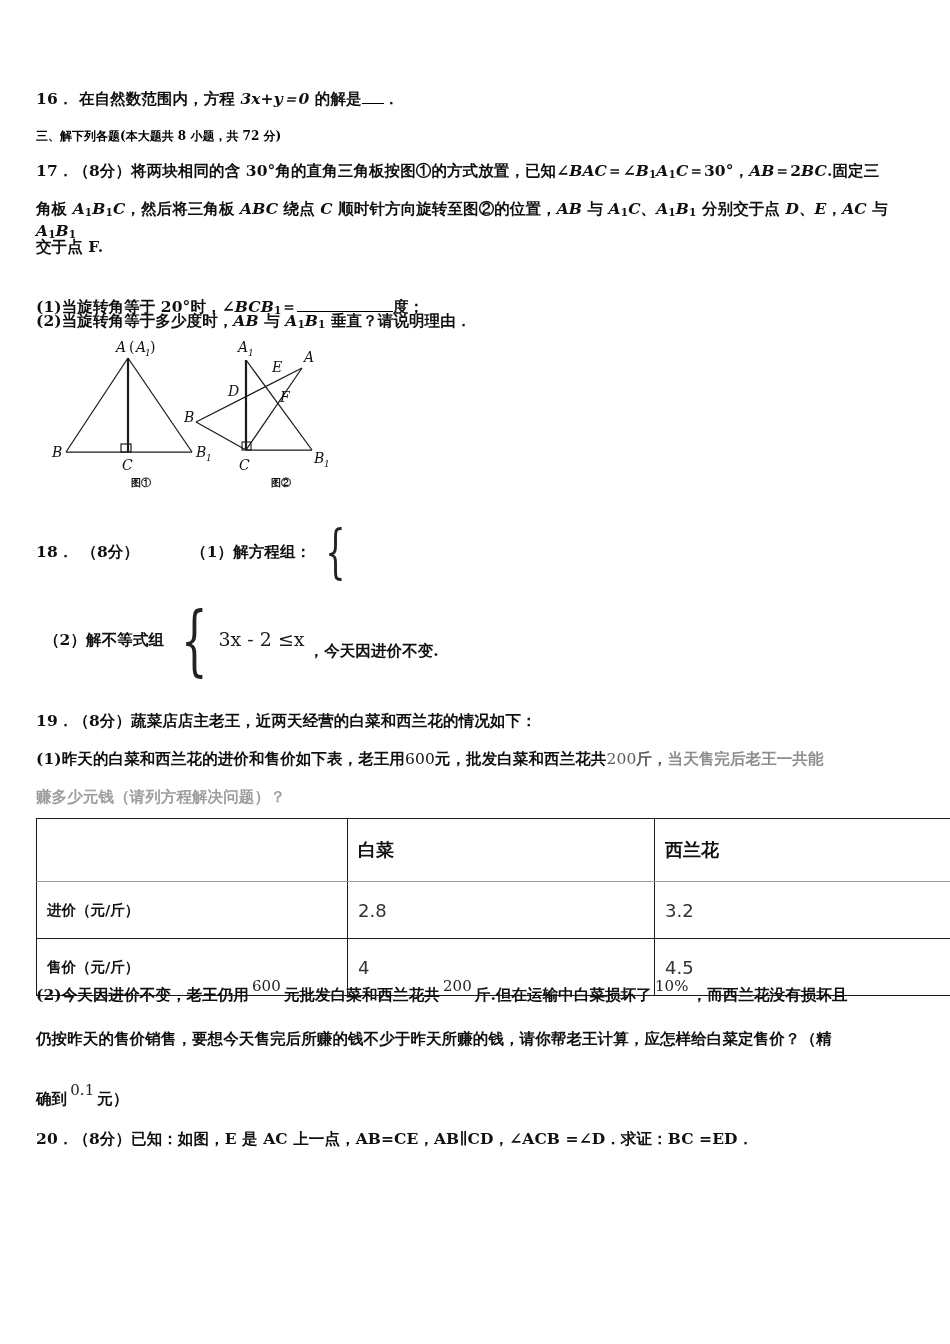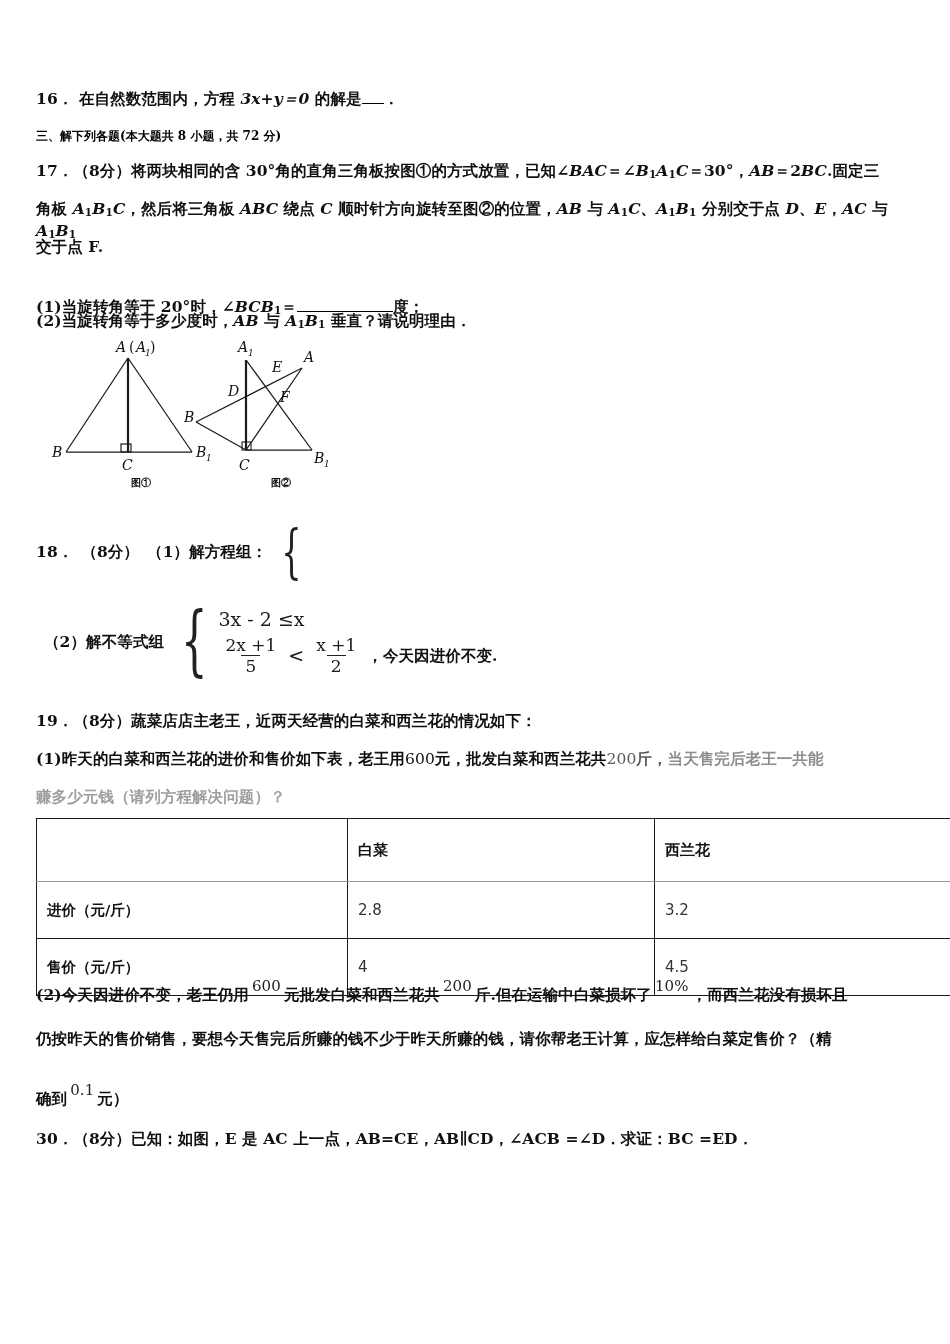--- a/index.html
+++ b/index.html
@@ -126,21 +126,21 @@
     width: 862px;
     border-collapse: collapse;
     table-layout: fixed;
   }
   table.vtable td {
     border: 1.3px solid #1a1a1a;
     height: 44px;
     padding: 6px 10px;
     vertical-align: middle;
     font-family: "DejaVu Sans", "Liberation Sans", sans-serif;
-    font-size: 15px;
+    font-size: 18px;
     color: #333;
   }
   table.vtable td.hd {
     font-weight: bold;
     color: #111;
   }
   table.vtable tr.hdr td { height: 50px; border-bottom: 1.5px solid #9a9a9a; }
   table.vtable td.lbl { font-weight: bold; color: #111; font-size: 14.5px; margin-left: 29px; }
   .col-a { width: 290px; }
   .col-b { width: 286px; }
@@ -241,45 +241,34 @@
           <text x="140" y="137" font-size="9">1</text>
         </g>
       </svg>
       <div class="figcap" style="position:absolute;left:200px;top:146px;width:90px;">图②</div>
     </div>
 
     <div class="row" style="top:528px;">
       <div class="mathrow">
         <span class="q-line">18．</span>
         <span class="q-line" style="padding-left:8px;">（8分）</span>
-        <span class="q-line" style="padding-left:8px;">（1）解方程组：</span>
+        <span class="q-line" style="padding-left:8px;margin-left:44px;">（1）解方程组：</span>
         <span class="brace-sys">
           <span class="brace-glyph">{</span>
         </span>
       </div>
     </div>
 
     <div class="row" style="top:608px;">
       <div class="mathrow">
         <span class="q-line" style="padding-left:8px;">（2）解不等式组</span>
         <span class="brace-sys">
           <span class="brace-glyph" style="font-size:76px;">{</span>
           <span class="sys-lines" style="line-height:1.25;">
             <div>3x - 2 ≤x</div>
-            <div style="display:flex;align-items:center;margin-top:4px;">
-              <span class="frac">
-                <span class="numer">2x +1</span>
-                <span class="denom">5</span>
-              </span>
-              <span style="padding:0 5px;">&lt;</span>
-              <span class="frac">
-                <span class="numer">x +1</span>
-                <span class="denom">2</span>
-              </span>
-            </div>
           </span>
         </span>
         <span class="q-line" style="align-self:flex-end;padding-bottom:10px;padding-left:4px;">，今天因进价不变.</span>
       </div>
     </div>
 
     <div class="row q-line" style="top:710px;">
       <span>19．</span><span>（8分）</span><span>蔬菜店店主老王，近两天经营的白菜和西兰花的情况如下：</span>
     </div>
 
@@ -313,17 +302,17 @@
       <span>(2)今天因进价不变，老王仍用</span><span class="raised">600</span><span>元批发白菜和西兰花共</span><span class="raised">200</span><span>斤.但在运输中白菜损坏了</span><span class="raised">10%</span><span>，而西兰花没有损坏且</span>
     </div>
 
     <div class="row q-line" style="top:1028px;">仍按昨天的售价销售，要想今天售完后所赚的钱不少于昨天所赚的钱，请你帮老王计算，应怎样给白菜定售价？（精</div>
 
     <div class="row q-line" style="top:1080px;">
       <span>确到</span><span class="raised">0.1</span><span>元）</span>
     </div>
 
     <div class="row q-line" style="top:1128px;">
-      <span>30．</span><span>（8分）</span><span>已知：如图，E 是 AC 上一点，AB=CE，AB∥CD，∠ACB =∠D．求证：BC =ED．</span>
+      <span>20．</span><span>（8分）</span><span>已知：如图，E 是 AC 上一点，AB=CE，AB∥CD，∠ACB =∠D．求证：BC =ED．</span>
     </div>
 
   </div>
 </div>
 
 </body></html>

